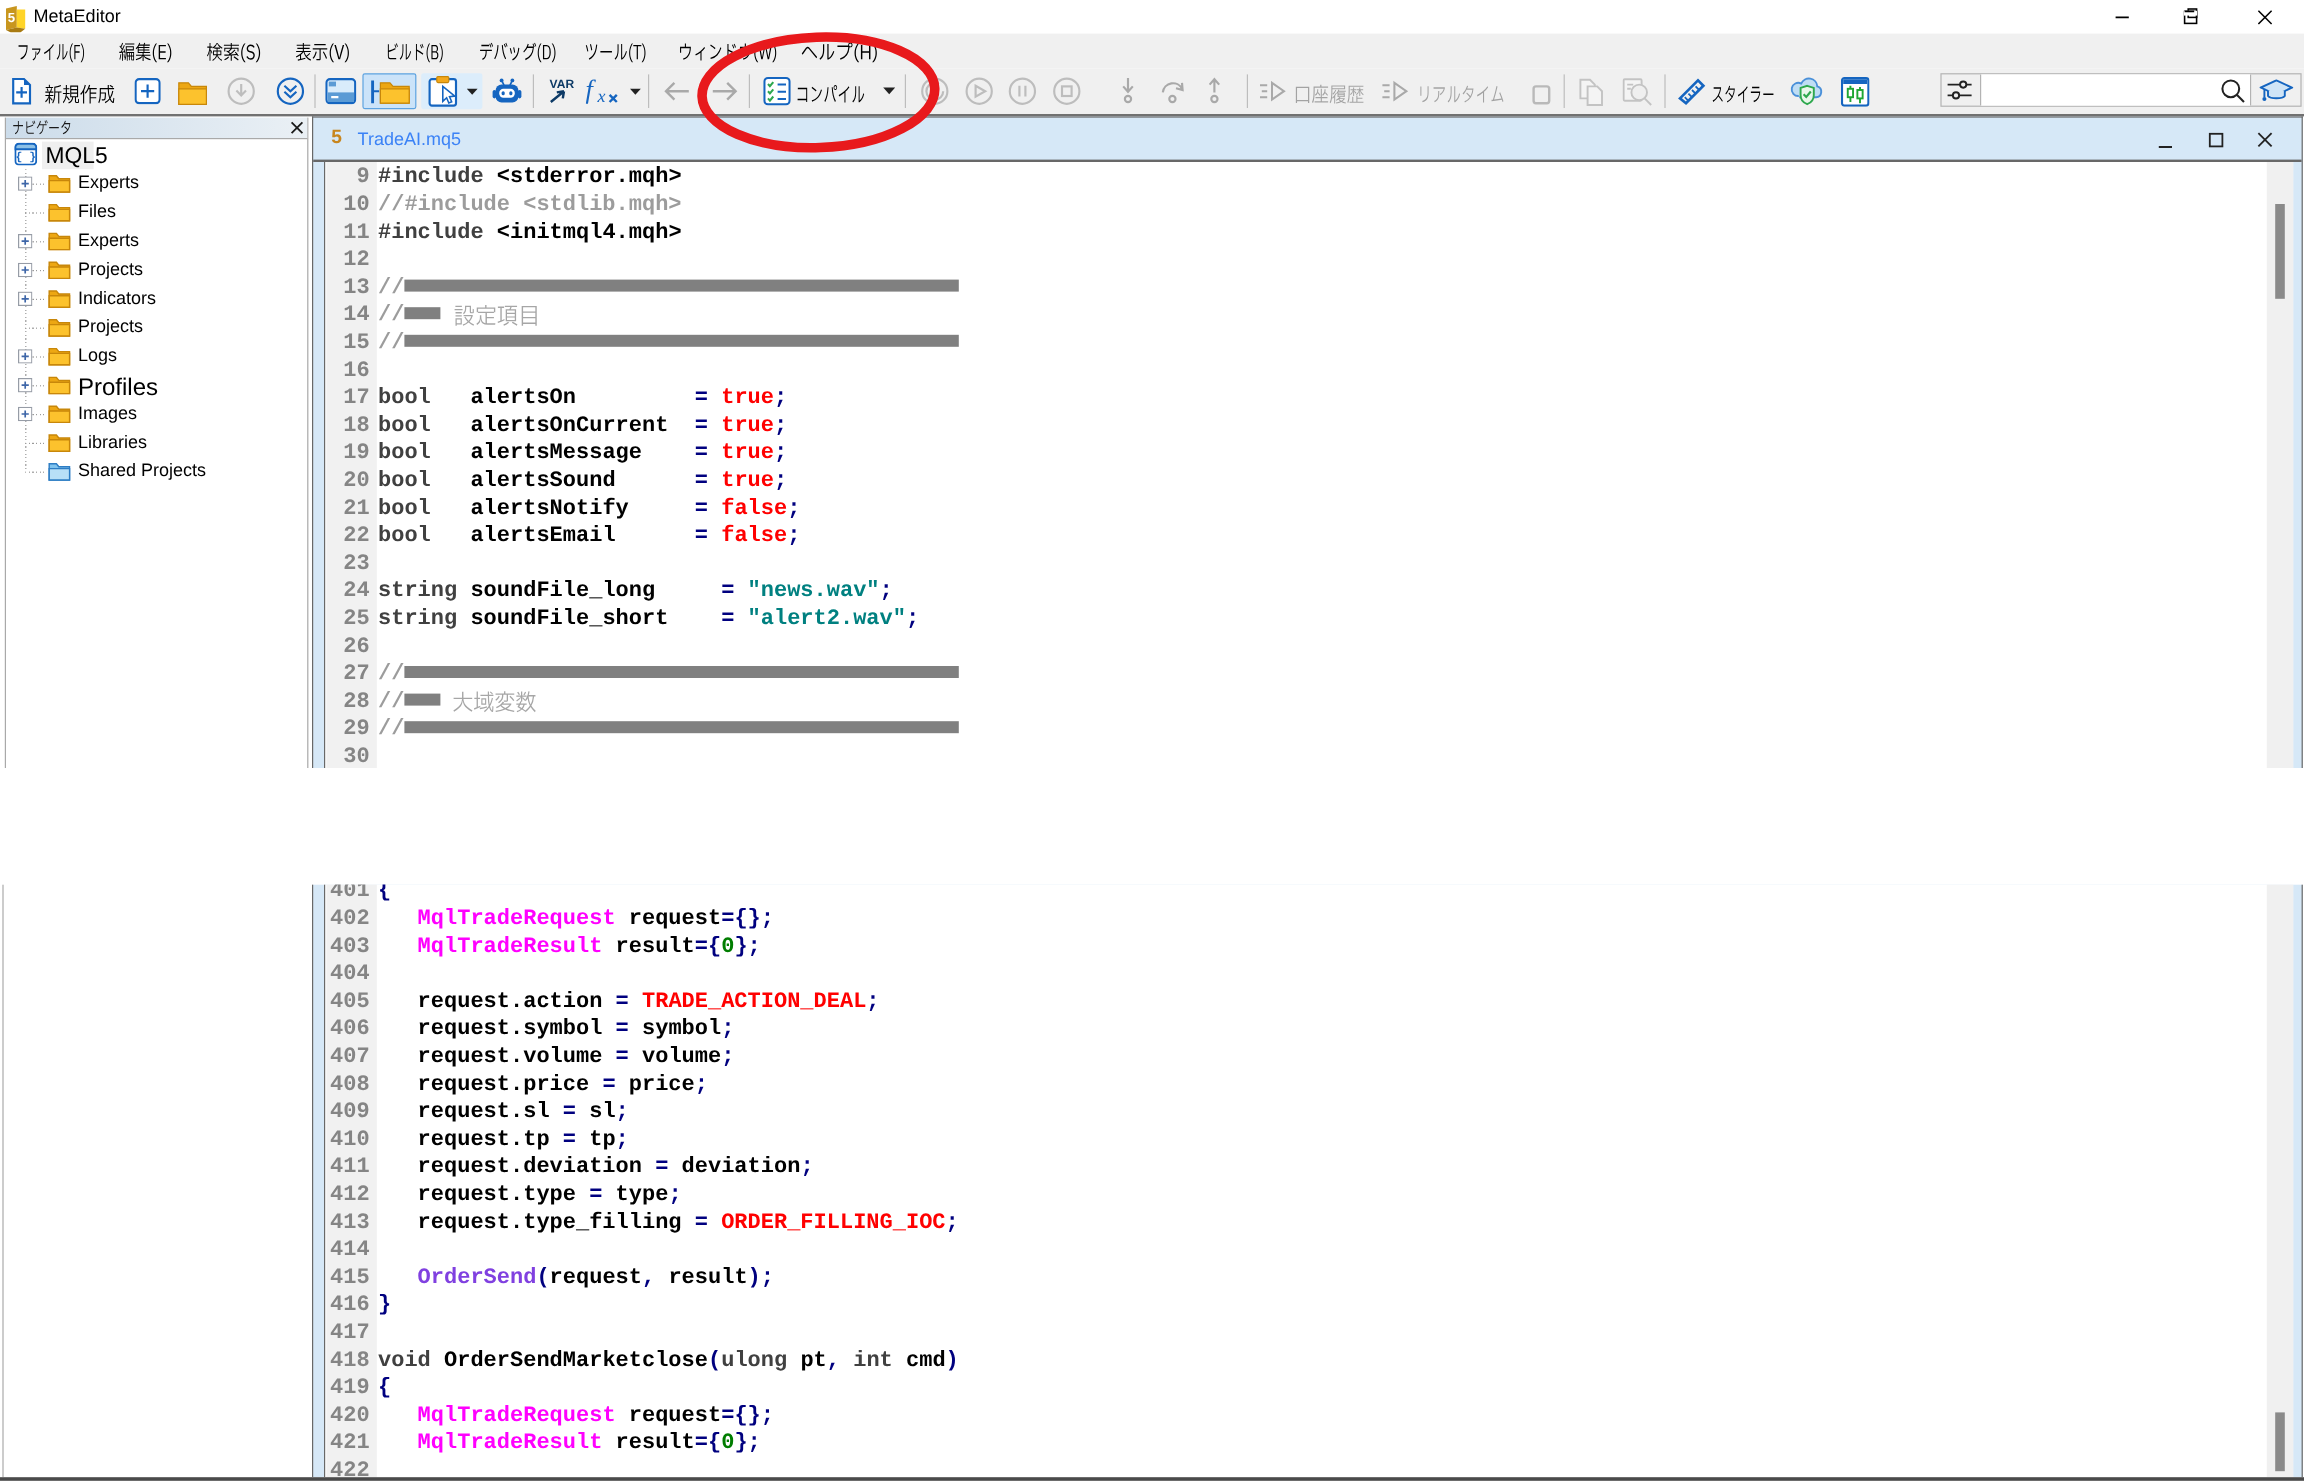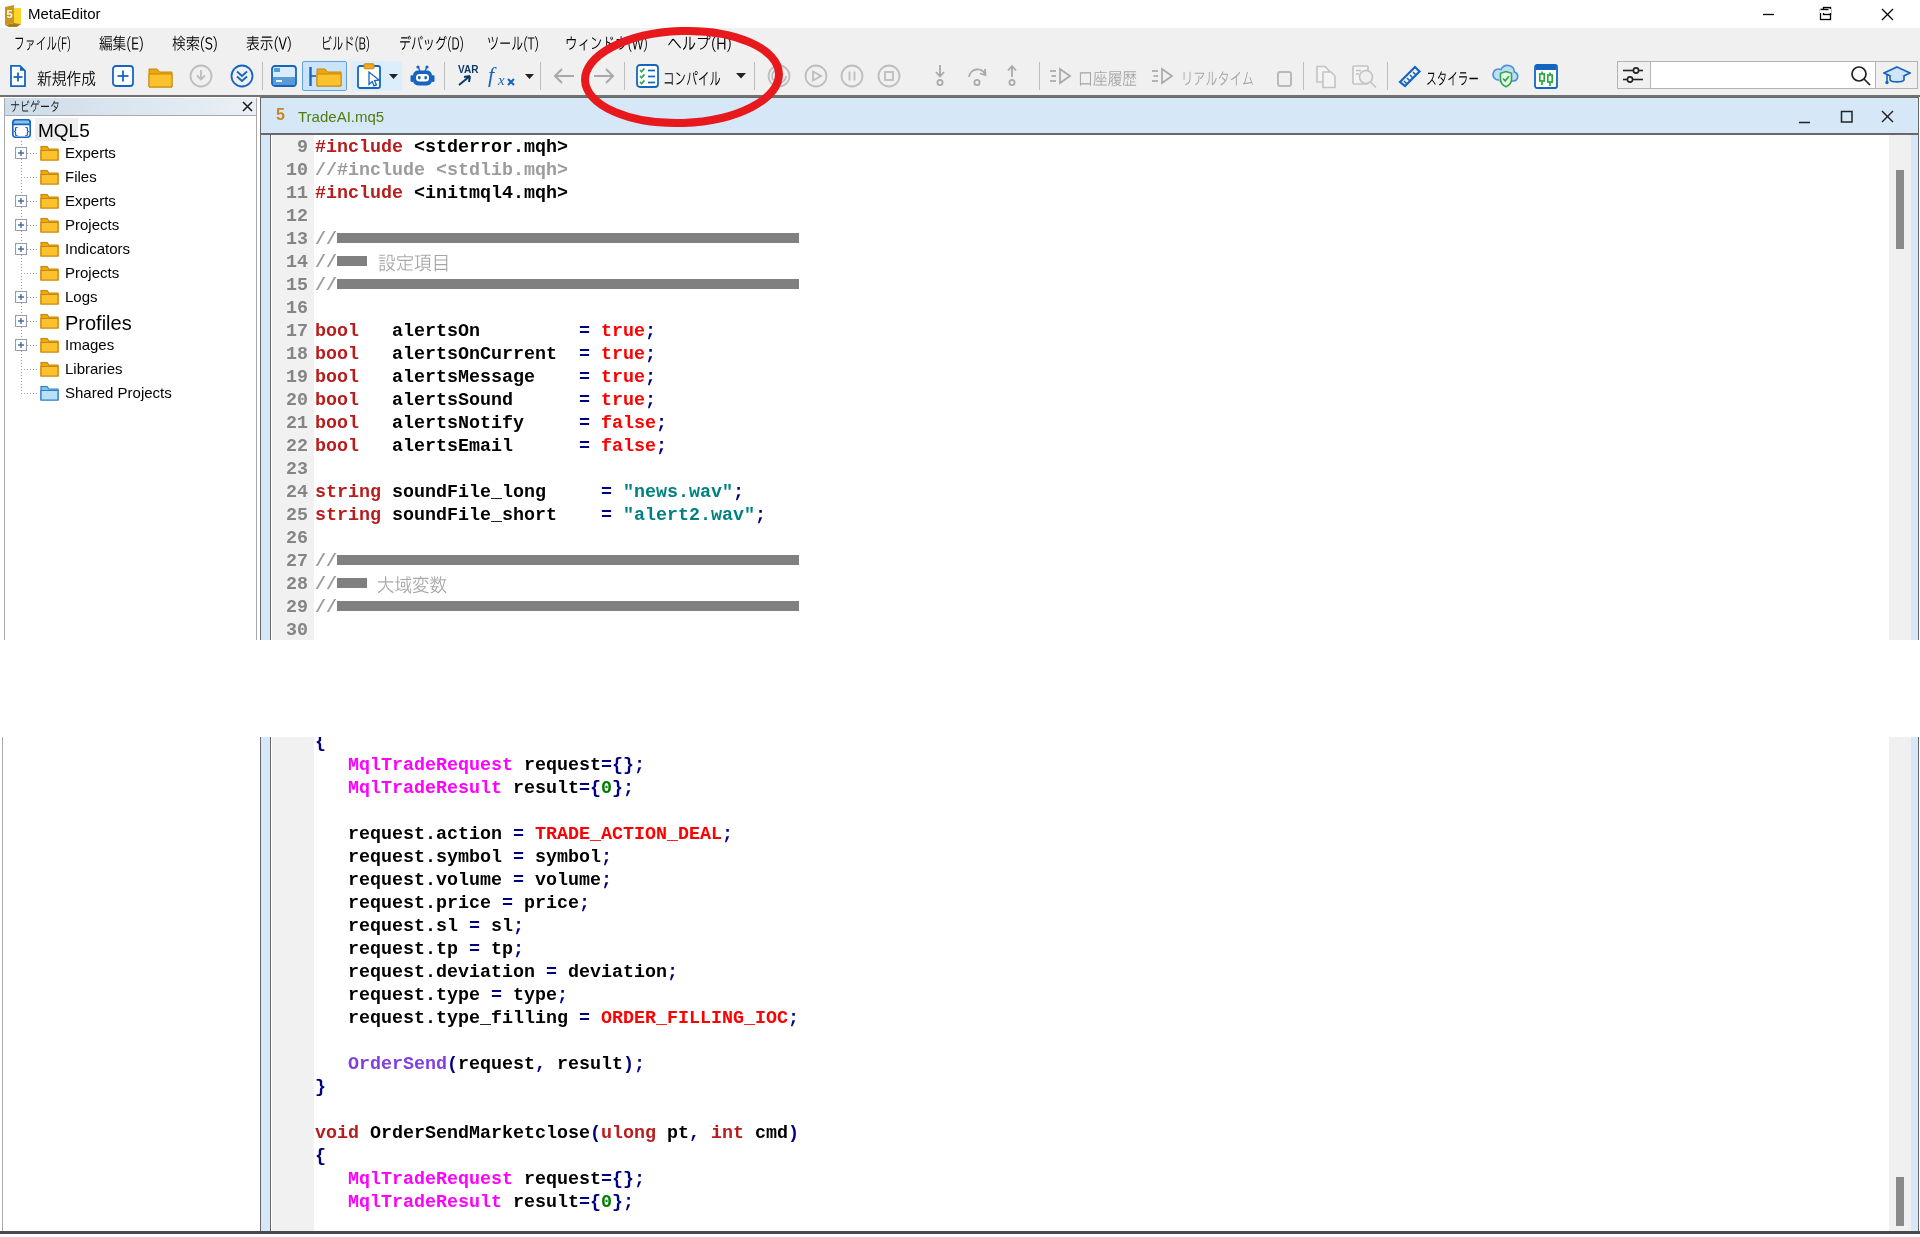--- a/index.html
+++ b/index.html
@@ -1,20 +1,20 @@
 <!DOCTYPE html>
 <html><head><meta charset="utf-8"><style>
 html,body{margin:0;padding:0;width:1920px;height:1237px;background:#fff;
 font-family:"Liberation Sans",sans-serif;overflow:hidden}
 *{box-sizing:border-box}
 .abs{position:absolute}
 #code1,#code2,#num1,#num2{position:absolute;font-family:"Liberation Mono",monospace;
 font-size:18.33px;line-height:23px;font-weight:bold;white-space:pre;color:#000}
 #num1,#num2{font-weight:bold;color:#858585;text-align:right}
-.kw{color:#b91c1c}.op{color:#00007f}.lit{color:#ff0000}.st{color:#008080}
+.kw{color:#404040}.op{color:#00007f}.lit{color:#ff0000}.st{color:#008080}
 .nu{color:#007d00}.mq{color:#ff00ff}.fn{color:#8040e0}.cm{color:#9c9c9c}
 .bar{display:inline-block;height:10px;background:#808080;vertical-align:1px}
 </style></head><body>
 
 <div class="abs" style="left:0;top:0;width:1920px;height:28px;background:#fff"></div>
 <svg class="abs" style="left:4px;top:4px" width="20" height="23" viewBox="0 0 20 23">
 <polygon points="1,3 10,1 10,19 1,21" fill="#c8961e"></polygon>
 <polygon points="10,4 17,4 17,20 10,19" fill="#ffd428"></polygon>
 <polygon points="1,21 10,19 17,20 13,23 5,23" fill="#a97b12"></polygon>
 <text x="5.5" y="14" font-family="Liberation Sans" font-size="11" font-weight="bold" fill="#fff" text-anchor="middle">5</text>
@@ -372,21 +372,21 @@
   </svg>
 <div class="abs" style="left:65px;top:360px;font-size:15px;color:#000">Libraries</div>
 <div class="abs" style="left:21px;top:393px;width:16px;height:1px;background-image:repeating-linear-gradient(to right,#9a9a9a 0 1px,transparent 1px 3px)"></div>
 <svg class="abs" style="left:40px;top:384px" width="19" height="17" viewBox="0 0 19 17">
 <path d="M1 2.5 h6 l2 2.5 h9 v11 H1 z" fill="#7fc3ef" stroke="#2d7dc4" stroke-width="1.2"></path>
 <path d="M1 6.5 h17 v9.5 H1 z" fill="#b8e0f7" stroke="#2d7dc4" stroke-width="1.2"></path>
   </svg>
 <div class="abs" style="left:65px;top:384px;font-size:15px;color:#000">Shared Projects</div>
 <div class="abs" style="left:260px;top:97px;width:1659px;height:543px;background:#d6e8f7;border:1.5px solid #686868;border-bottom:none"></div>
 <div class="abs" style="left:276px;top:106px;font-family:'Liberation Sans';font-size:16px;font-weight:bold;color:#c8861e">5</div>
-<div class="abs" style="left:298px;top:108px;font-size:15px;color:#4d7c0f">TradeAI.mq5</div>
+<div class="abs" style="left:298px;top:108px;font-size:15px;color:#3b82f6">TradeAI.mq5</div>
 <svg class="abs" style="left:1790px;top:105px" width="110" height="22" viewBox="0 0 110 22">
 <line x1="9" y1="17.5" x2="20" y2="17.5" stroke="#222" stroke-width="1.5"></line>
 <rect x="51.5" y="6.5" width="10.5" height="10.5" fill="none" stroke="#222" stroke-width="1.5"></rect>
 <line x1="92" y1="6" x2="103" y2="17" stroke="#222" stroke-width="1.5"></line>
 <line x1="103" y1="6" x2="92" y2="17" stroke="#222" stroke-width="1.5"></line>
 </svg>
 <div class="abs" style="left:261px;top:133px;width:1657px;height:2px;background:#686868"></div>
 <div class="abs" style="left:270px;top:135px;width:1641px;height:505px;background:#fff;border-left:1.5px solid #686868"></div>
 <div class="abs" style="left:272px;top:135px;width:42px;height:505px;background:#f1f1f1"></div>
 <div class="abs" style="left:1889px;top:135px;width:22px;height:505px;background:#f0f0f0"></div>
@@ -402,14 +402,15 @@
 <svg class="abs" style="left:575px;top:21px" width="220" height="115" viewBox="0 0 220 115">
 <ellipse cx="107" cy="56" rx="97" ry="46" fill="none" stroke="#e8191c" stroke-width="8" transform="rotate(-2 107 56)"></ellipse>
 </svg>
 <div class="abs" style="left:0;top:737px;width:1920px;height:494px;background:#fff;overflow:hidden">
 <div class="abs" style="left:2px;top:0;width:1px;height:494px;background:#ababab"></div>
 <div class="abs" style="left:260px;top:0;width:1659px;height:494px;background:#d6e8f7;border-left:1.5px solid #686868;border-right:1.5px solid #686868"></div>
 <div class="abs" style="left:270px;top:0;width:1641px;height:494px;background:#fff;border-left:1.5px solid #686868"></div>
 <div class="abs" style="left:272px;top:0;width:42px;height:494px;background:#f1f1f1"></div>
 <div class="abs" style="left:1889px;top:0;width:22px;height:494px;background:#f0f0f0"></div>
 <div class="abs" style="left:1896px;top:440px;width:8px;height:49px;background:#8a8a8a"></div>
+<div id="num2" style="left:272px;top:-6.5px;width:36px">401<br>402<br>403<br>404<br>405<br>406<br>407<br>408<br>409<br>410<br>411<br>412<br>413<br>414<br>415<br>416<br>417<br>418<br>419<br>420<br>421<br>422<br></div>
 <div id="code2" style="left:315px;top:-6.5px"><div style="height:23px"><span class="op">{</span></div><div style="height:23px">   <span class="mq">MqlTradeRequest</span> request<span class="op">={};</span></div><div style="height:23px">   <span class="mq">MqlTradeResult</span> result<span class="op">={</span><span class="nu">0</span><span class="op">};</span></div><div style="height:23px"></div><div style="height:23px">   request.action <span class="op">=</span> <span class="lit">TRADE_ACTION_DEAL</span><span class="op">;</span></div><div style="height:23px">   request.symbol <span class="op">=</span> symbol<span class="op">;</span></div><div style="height:23px">   request.volume <span class="op">=</span> volume<span class="op">;</span></div><div style="height:23px">   request.price <span class="op">=</span> price<span class="op">;</span></div><div style="height:23px">   request.sl <span class="op">=</span> sl<span class="op">;</span></div><div style="height:23px">   request.tp <span class="op">=</span> tp<span class="op">;</span></div><div style="height:23px">   request.deviation <span class="op">=</span> deviation<span class="op">;</span></div><div style="height:23px">   request.type <span class="op">=</span> type<span class="op">;</span></div><div style="height:23px">   request.type_filling <span class="op">=</span> <span class="lit">ORDER_FILLING_IOC</span><span class="op">;</span></div><div style="height:23px"></div><div style="height:23px">   <span class="fn">OrderSend</span><span class="op">(</span>request<span class="op">,</span> result<span class="op">);</span></div><div style="height:23px"><span class="op">}</span></div><div style="height:23px"></div><div style="height:23px"><span class="kw">void</span> OrderSendMarketclose<span class="op">(</span><span class="kw">ulong</span> pt<span class="op">,</span> <span class="kw">int</span> cmd<span class="op">)</span></div><div style="height:23px"><span class="op">{</span></div><div style="height:23px">   <span class="mq">MqlTradeRequest</span> request<span class="op">={};</span></div><div style="height:23px">   <span class="mq">MqlTradeResult</span> result<span class="op">={</span><span class="nu">0</span><span class="op">};</span></div><div style="height:23px"></div></div>
 </div>
 <div class="abs" style="left:0;top:1231px;width:1920px;height:2.5px;background:#4a4a4a"></div>
 </body></html>

